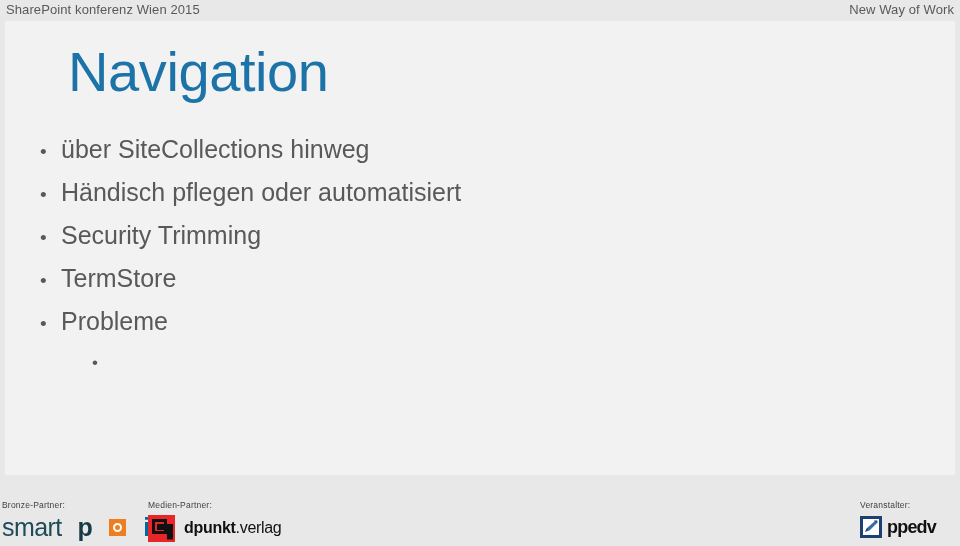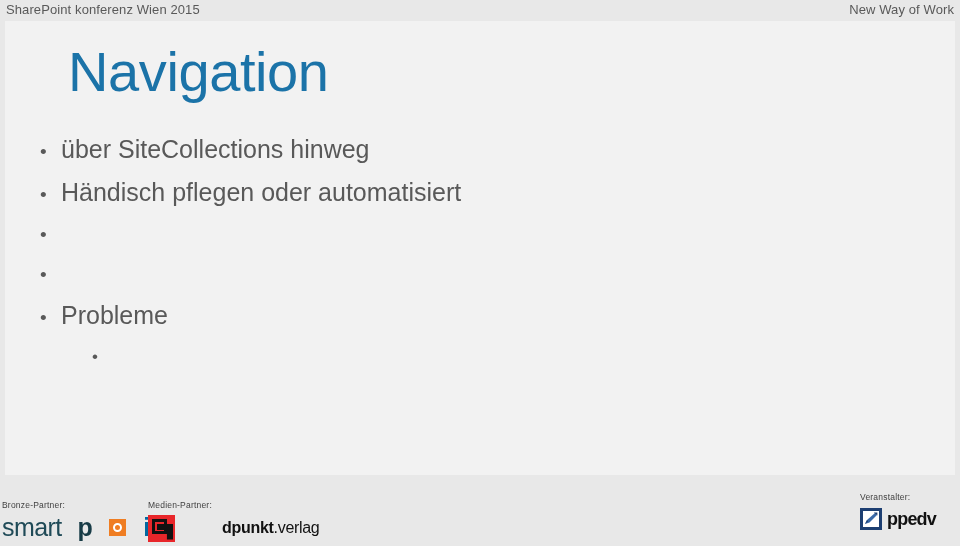--- a/index.html
+++ b/index.html
@@ -128,21 +128,21 @@
   .footer-label {
     font-family: "Liberation Sans", sans-serif;
     font-size: 8.5px;
     color: #3f3f3f;
     letter-spacing: 0.2px;
     white-space: nowrap;
     margin-bottom: 4px;
   }
   #fb-bronze { left: 2px;   top: 22px; }
   #fb-medien { left: 148px; top: 22px; }
-  #fb-veran  { left: 860px; top: 14px; }
+  #fb-veran  { left: 860px; top: 22px; }
   #fb-veran .footer-label { text-align: left; }
 
   
   .smartpoint {
     display: flex;
     align-items: center;
     height: 26px;
     font-family: "Liberation Sans", sans-serif;
     font-size: 25px;
     letter-spacing: -0.6px;
@@ -168,21 +168,20 @@
     border: 2px solid #ffffff;
     border-radius: 50%;
   }
   .sp-b { color: #0369a1; font-weight: 700; }
 
   
   .dpunkt {
     display: flex;
     align-items: center;
     height: 28px;
-    gap: 38px;
   }
   .dp-mark {
     position: relative;
     width: 27px;
     height: 27px;
     background: #e8262a;
     flex: 0 0 auto;
   }
   .dp-mark::before {
     content: "";
@@ -268,24 +267,26 @@
         <span class="txt">über SiteCollections hinweg</span>
       </li>
 
       <li class="bullet lvl1">
         <span class="dot">•</span>
         <span class="txt">Händisch pflegen oder automatisiert</span>
       </li>
 
       <li class="bullet lvl1">
         <span class="dot">•</span>
-      </li>
-
-      <li class="bullet lvl1">
-        <span class="dot">•</span>
+        <span class="txt">Security Trimming</span>
+      </li>
+
+      <li class="bullet lvl1">
+        <span class="dot">•</span>
+        <span class="txt">TermStore</span>
       </li>
 
       <li class="bullet lvl1">
         <span class="dot">•</span>
         <span class="txt">Probleme</span>
       </li>
 
       <li class="bullet lvl2">
         <span class="dot">•</span>
       </li>

